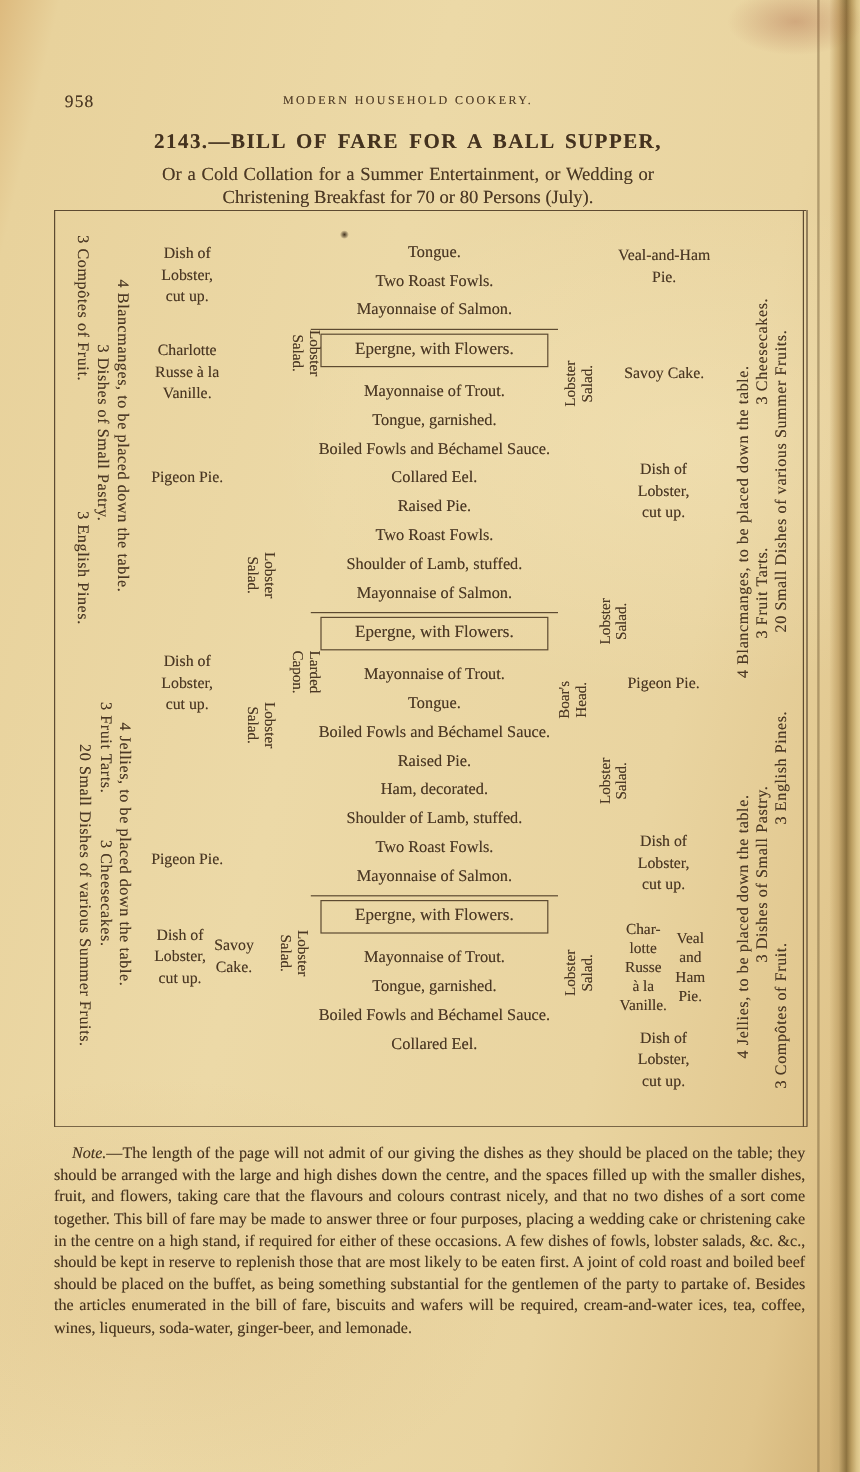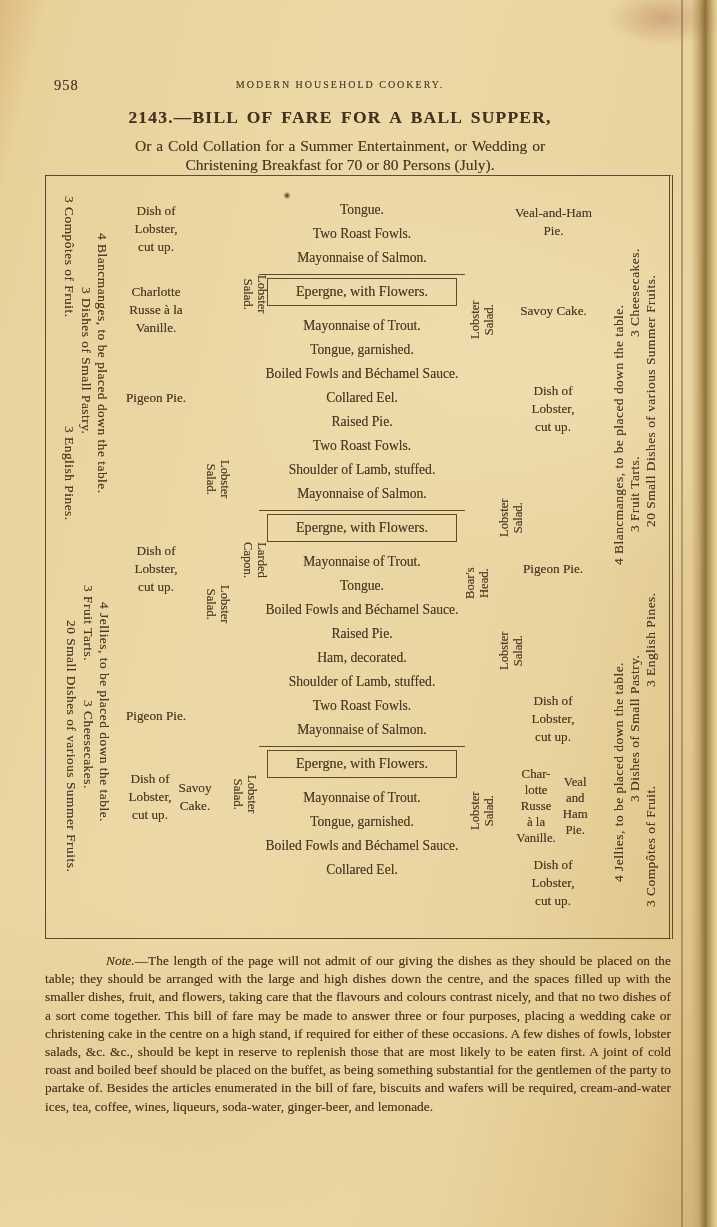--- a/index.html
+++ b/index.html
@@ -42,21 +42,21 @@
   .pair > div{white-space:pre-line;}
   .small-lines{font-size:12.8px; line-height:16px;}
   
   .vt-l{position:absolute; transform-origin:0 0; transform:rotate(90deg);
     white-space:pre; font-size:13.4px; line-height:15px; letter-spacing:.5px;}
   .vt-r{position:absolute; transform-origin:0 0; transform:rotate(-90deg);
     white-space:pre; font-size:13.4px; line-height:15px; letter-spacing:.5px;}
   .lbl{white-space:pre-line; text-align:center; font-size:12.6px; line-height:13.5px; letter-spacing:0;}
   .note{position:absolute; left:45px; top:952px; width:626px; font-size:13.4px;
     line-height:18.2px; text-align:justify; text-indent:15px; color:#493621;}
-  .note i{margin-left:46px;}
+  .note i{}
 </style>
 </head>
 <body>
 
 <div class="page">
 
   <div class="page-edge"></div>
   <div class="edge-line"></div>
   <div class="stain-tr"></div>
   <div class="speck"></div>

